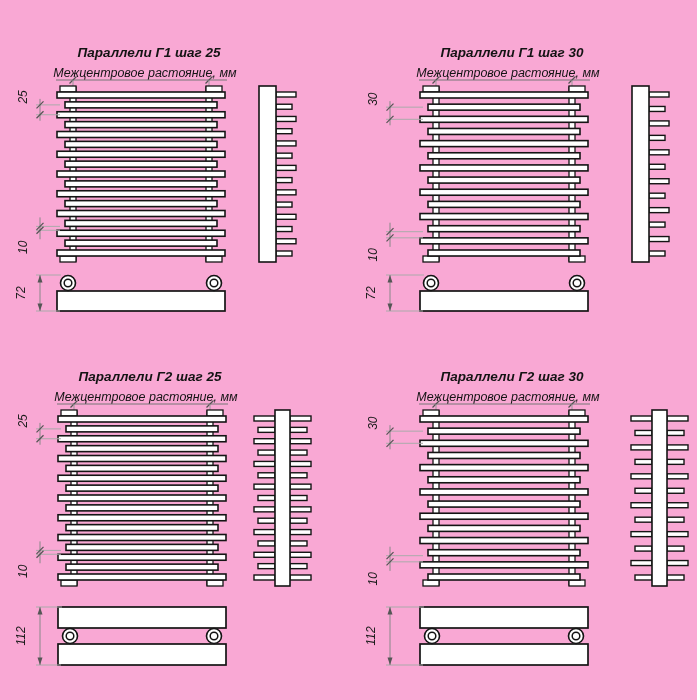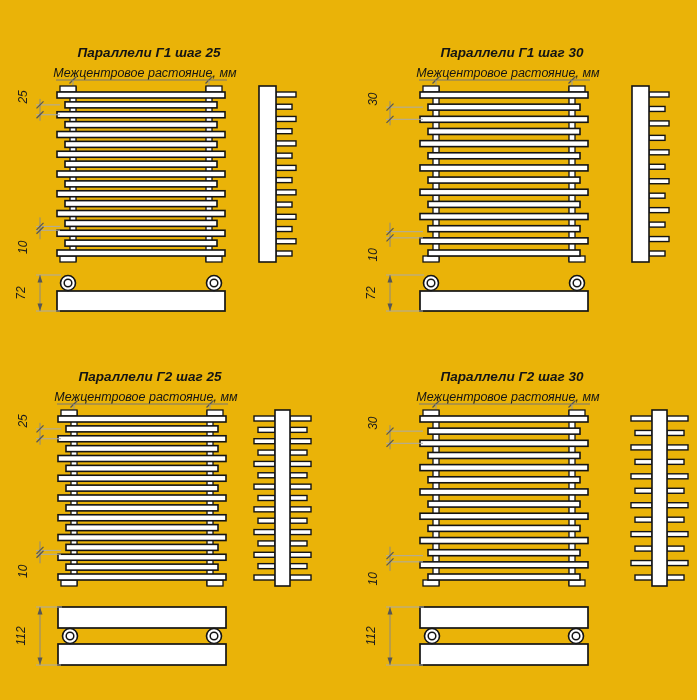--- a/index.html
+++ b/index.html
@@ -1,17 +1,17 @@
 <!DOCTYPE html>
 <html><head>
 <meta charset="utf-8">
 <style>
   html,body{margin:0;padding:0;background:#ffffff;}
   .sheet{
-    width:697px;height:700px;background:#eab308;
+    width:697px;height:700px;background:#f9a8d4;
     display:grid;grid-template-columns:350px 350px;grid-template-rows:350px 350px;
     font-family:"Liberation Sans",sans-serif;
   }
   .panel{width:350px;height:350px;position:relative;}
   .panel svg{display:block;width:350px;height:350px;}
   .panel text{font-family:"Liberation Sans",sans-serif;font-style:italic;fill:#141414;}
   text.t-title{font-weight:bold;font-size:13.5px;}
   text.t-sub{font-size:12.5px;}
   text.t-dim{font-size:12px;fill:#1c1c1c;}
 </style>

